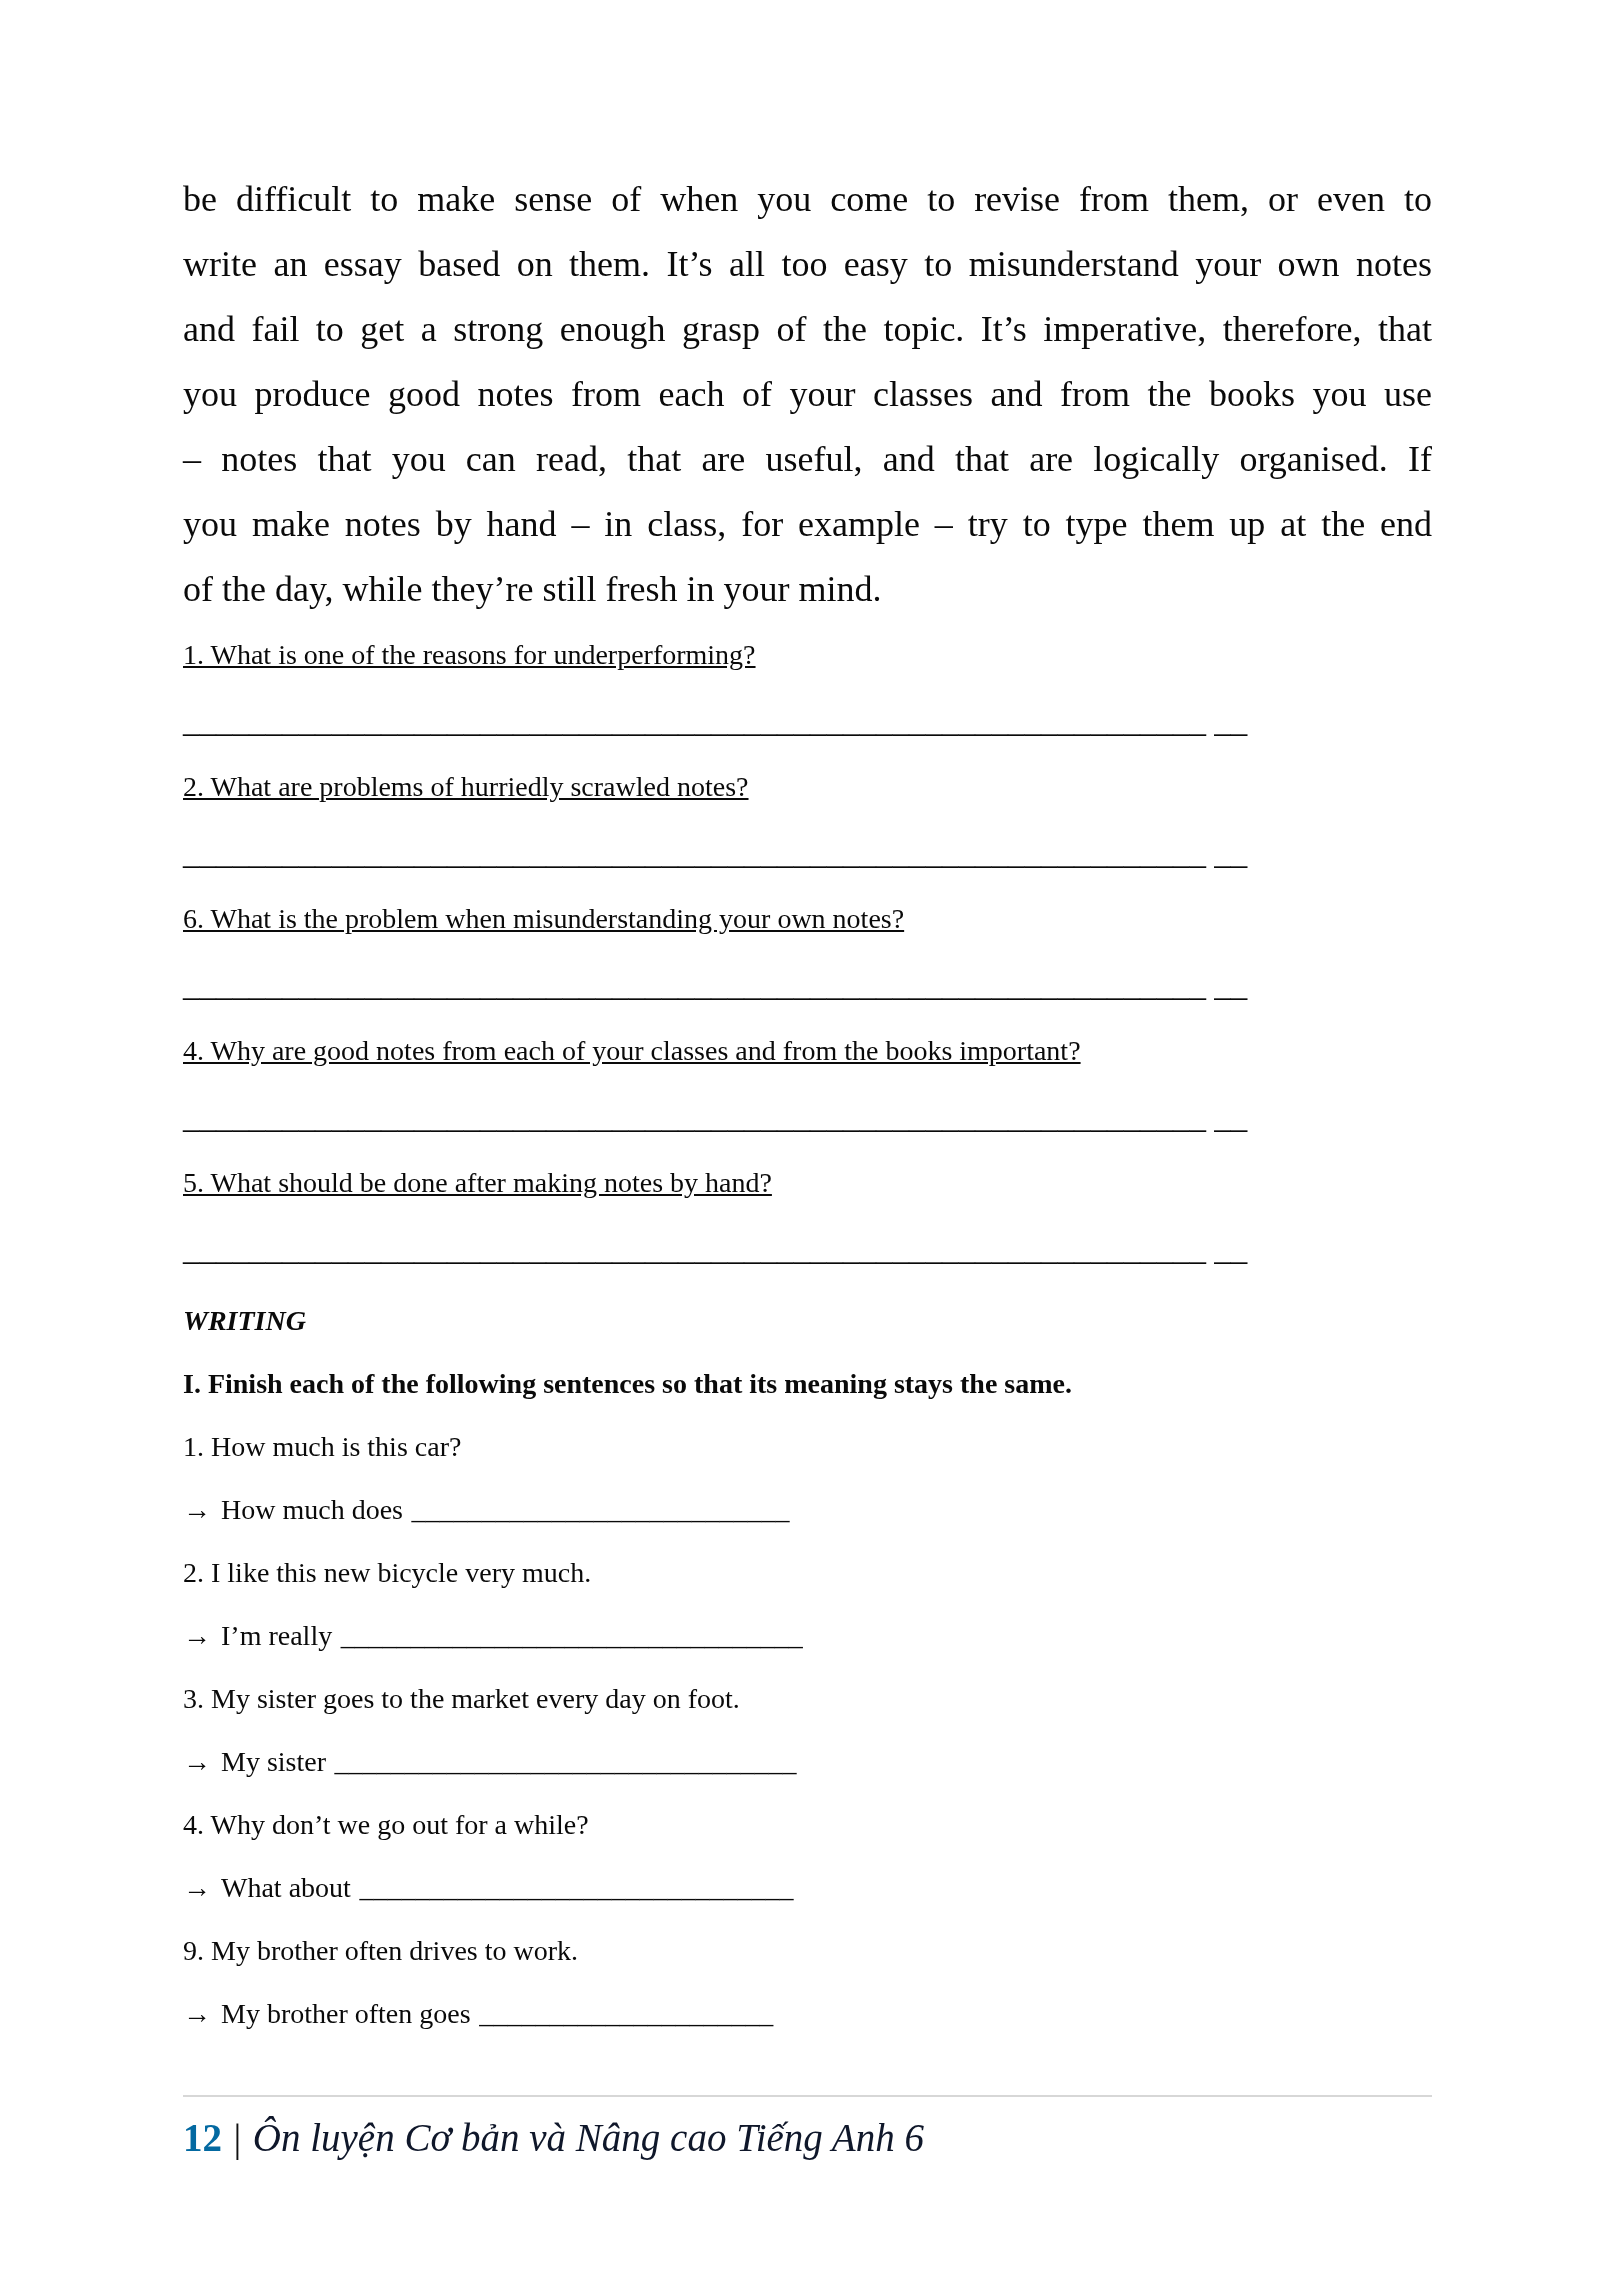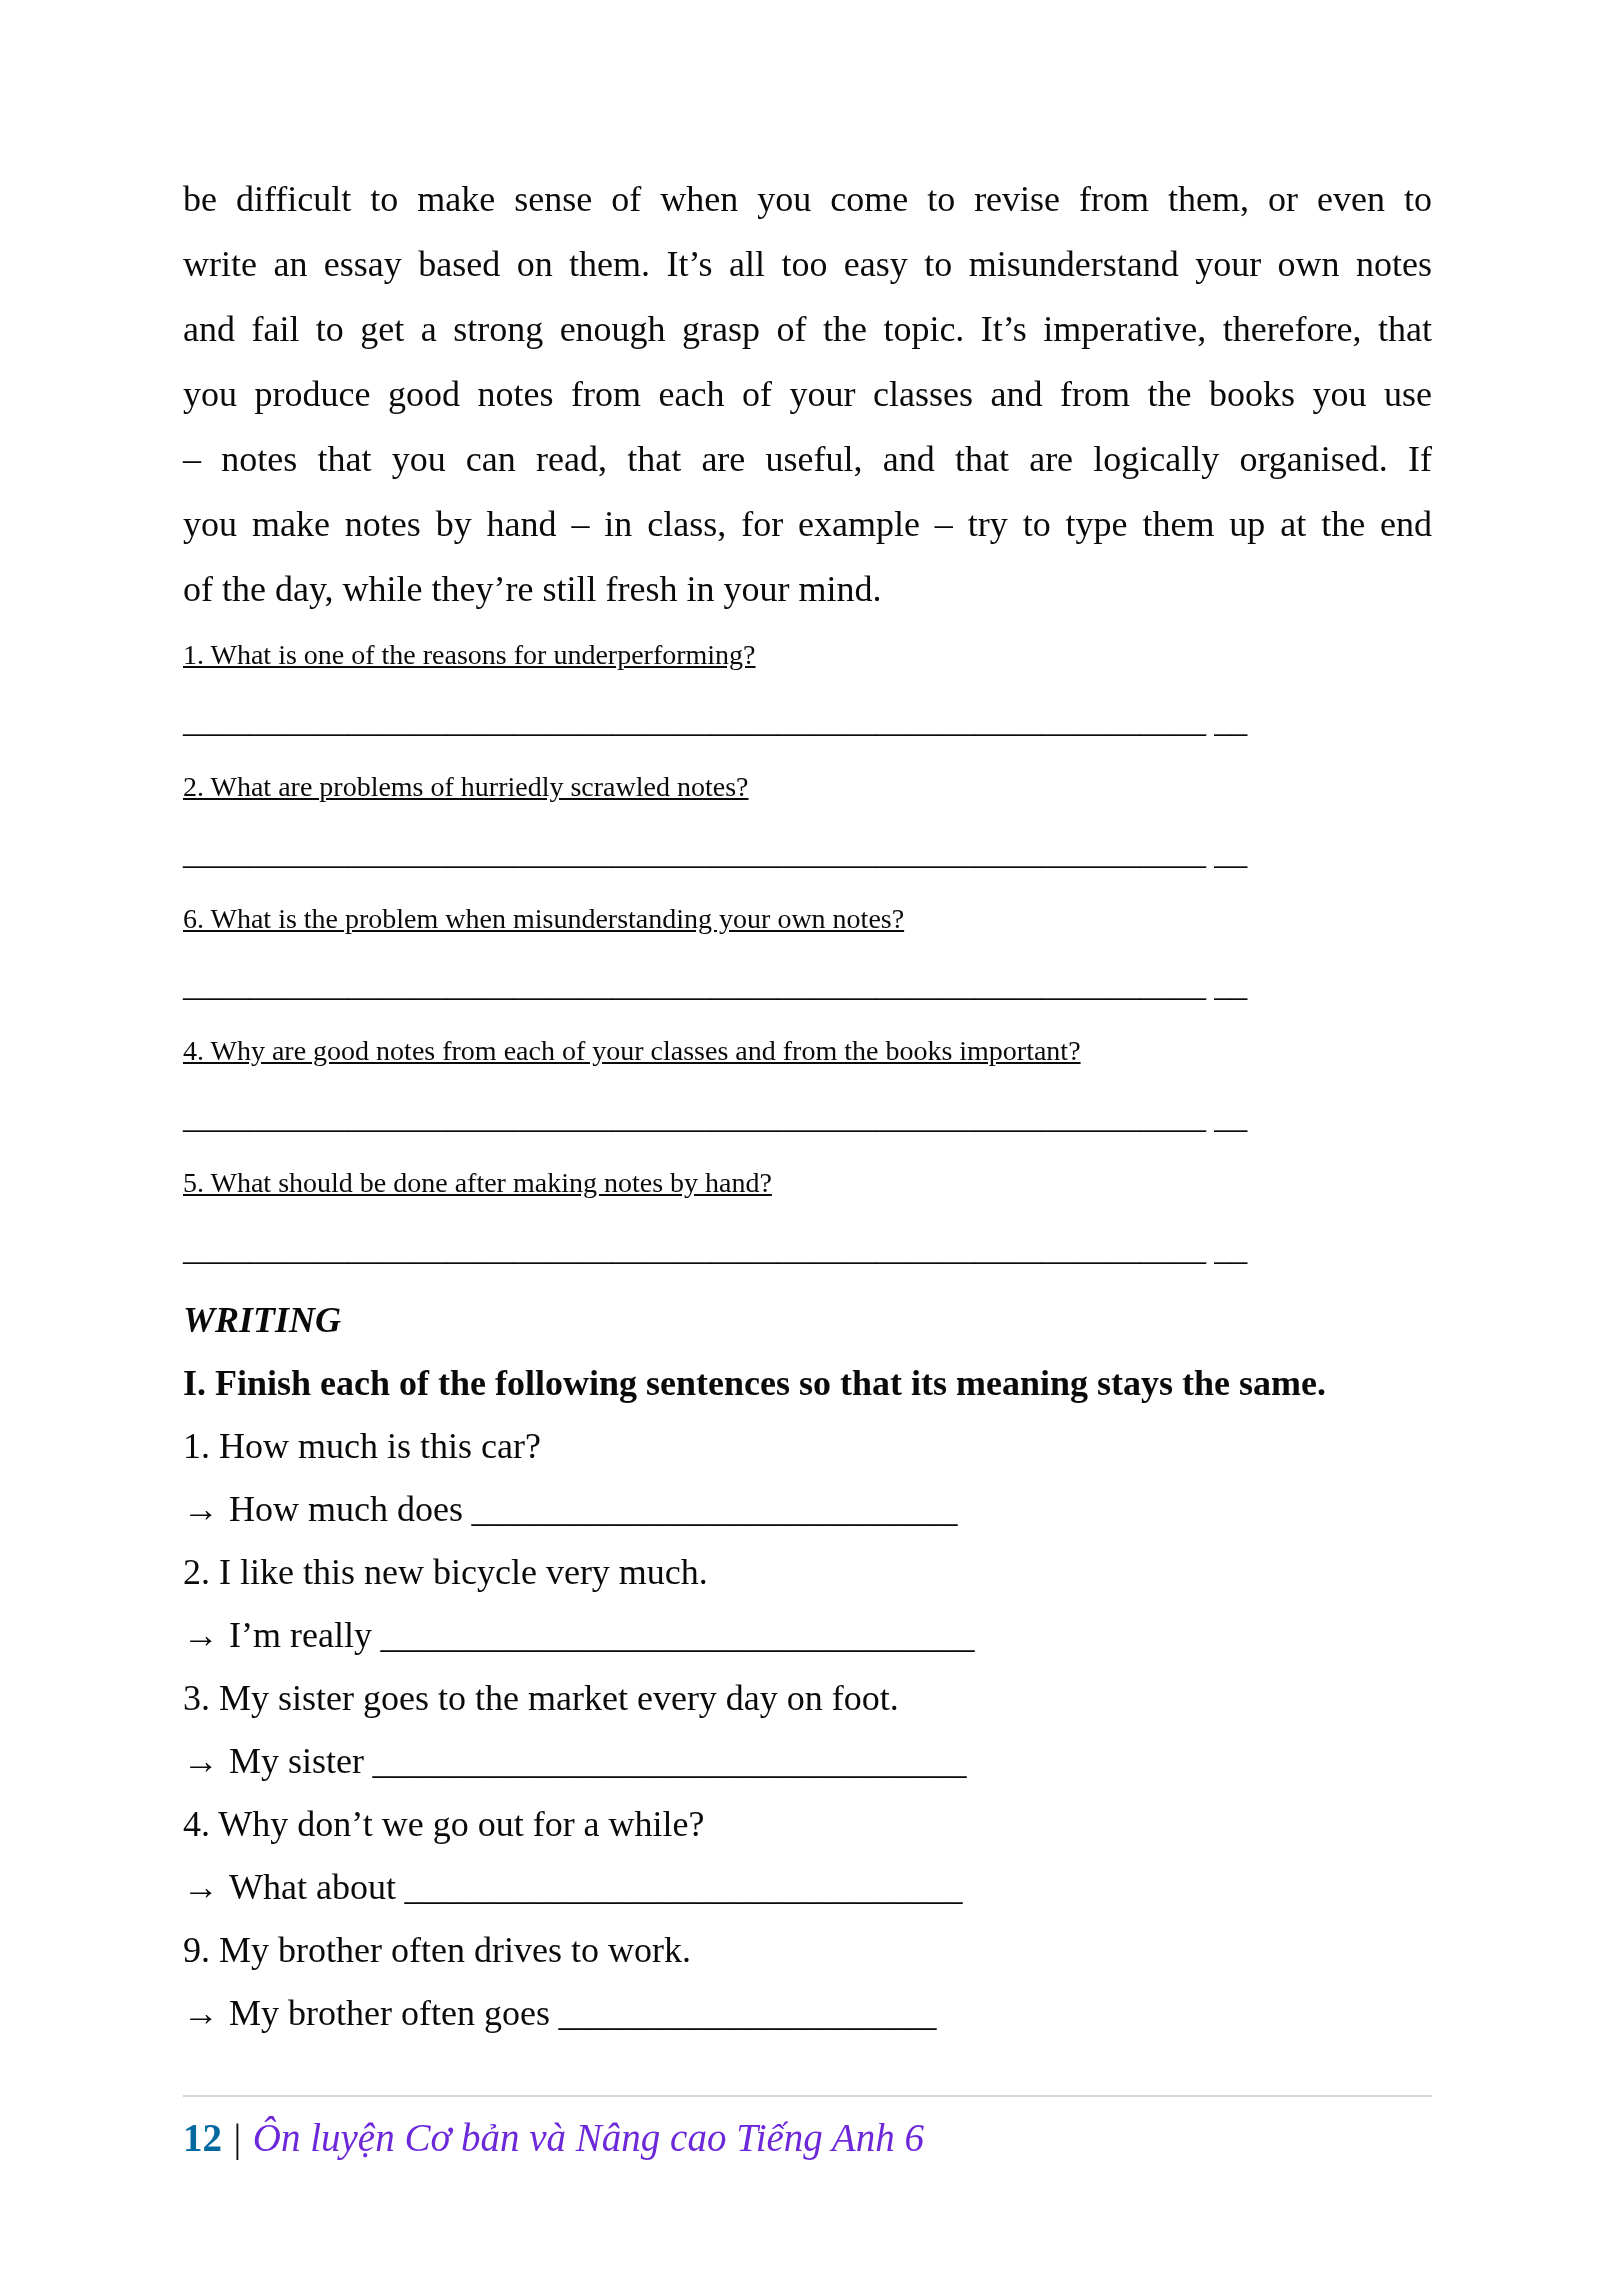--- a/index.html
+++ b/index.html
@@ -25,21 +25,21 @@
   .p-line.p-last {
     text-align: left;
     text-align-last: left;
   }
   
   .qa { margin-top: 0; }
   .q-line { font-size: 28px; line-height: 66px; text-decoration: underline; }
   .q-blank { font-size: 33px; line-height: 66px; white-space: nowrap; letter-spacing: 0; }
   
   .writing { margin-top: 7.2px; }
-  .w-line { font-size: 36px; line-height: 63px; }
+  .w-line { font-size: 28px; line-height: 63px; }
   .w-heading { font-style: italic; font-weight: 700; }
   .w-instruction { font-weight: 700; }
   .arrow { margin-right: 10px; }
   .w-blank { margin-left: 8.6px; white-space: nowrap; }
   
   .footer-rule {
     position: absolute;
     left: 183px;
     right: 183px;
     top: 2095px;
@@ -49,21 +49,21 @@
   .footer {
     position: absolute;
     left: 183px;
     top: 2113px;
     font-size: 39px;
     line-height: 49px;
     white-space: nowrap;
   }
   .footer .pg { font-weight: 700; color: #0369a1; }
   .footer .sep { font-weight: 400; color: #111111; margin: 0 11.5px; }
-  .footer .book { font-style: italic; color: #6d28d9; }
+  .footer .book { font-style: italic; color: #0f172a; }
 </style>
 </head>
 <body>
 
 <div class="page">
 
   <div>
     <div class="p-line">be difficult to make sense of when you come to revise from them, or even to</div>
     <div class="p-line">write an essay based on them. It’s all too easy to misunderstand your own notes</div>
     <div class="p-line">and fail to get a strong enough grasp of the topic. It’s imperative, therefore, that</div>

